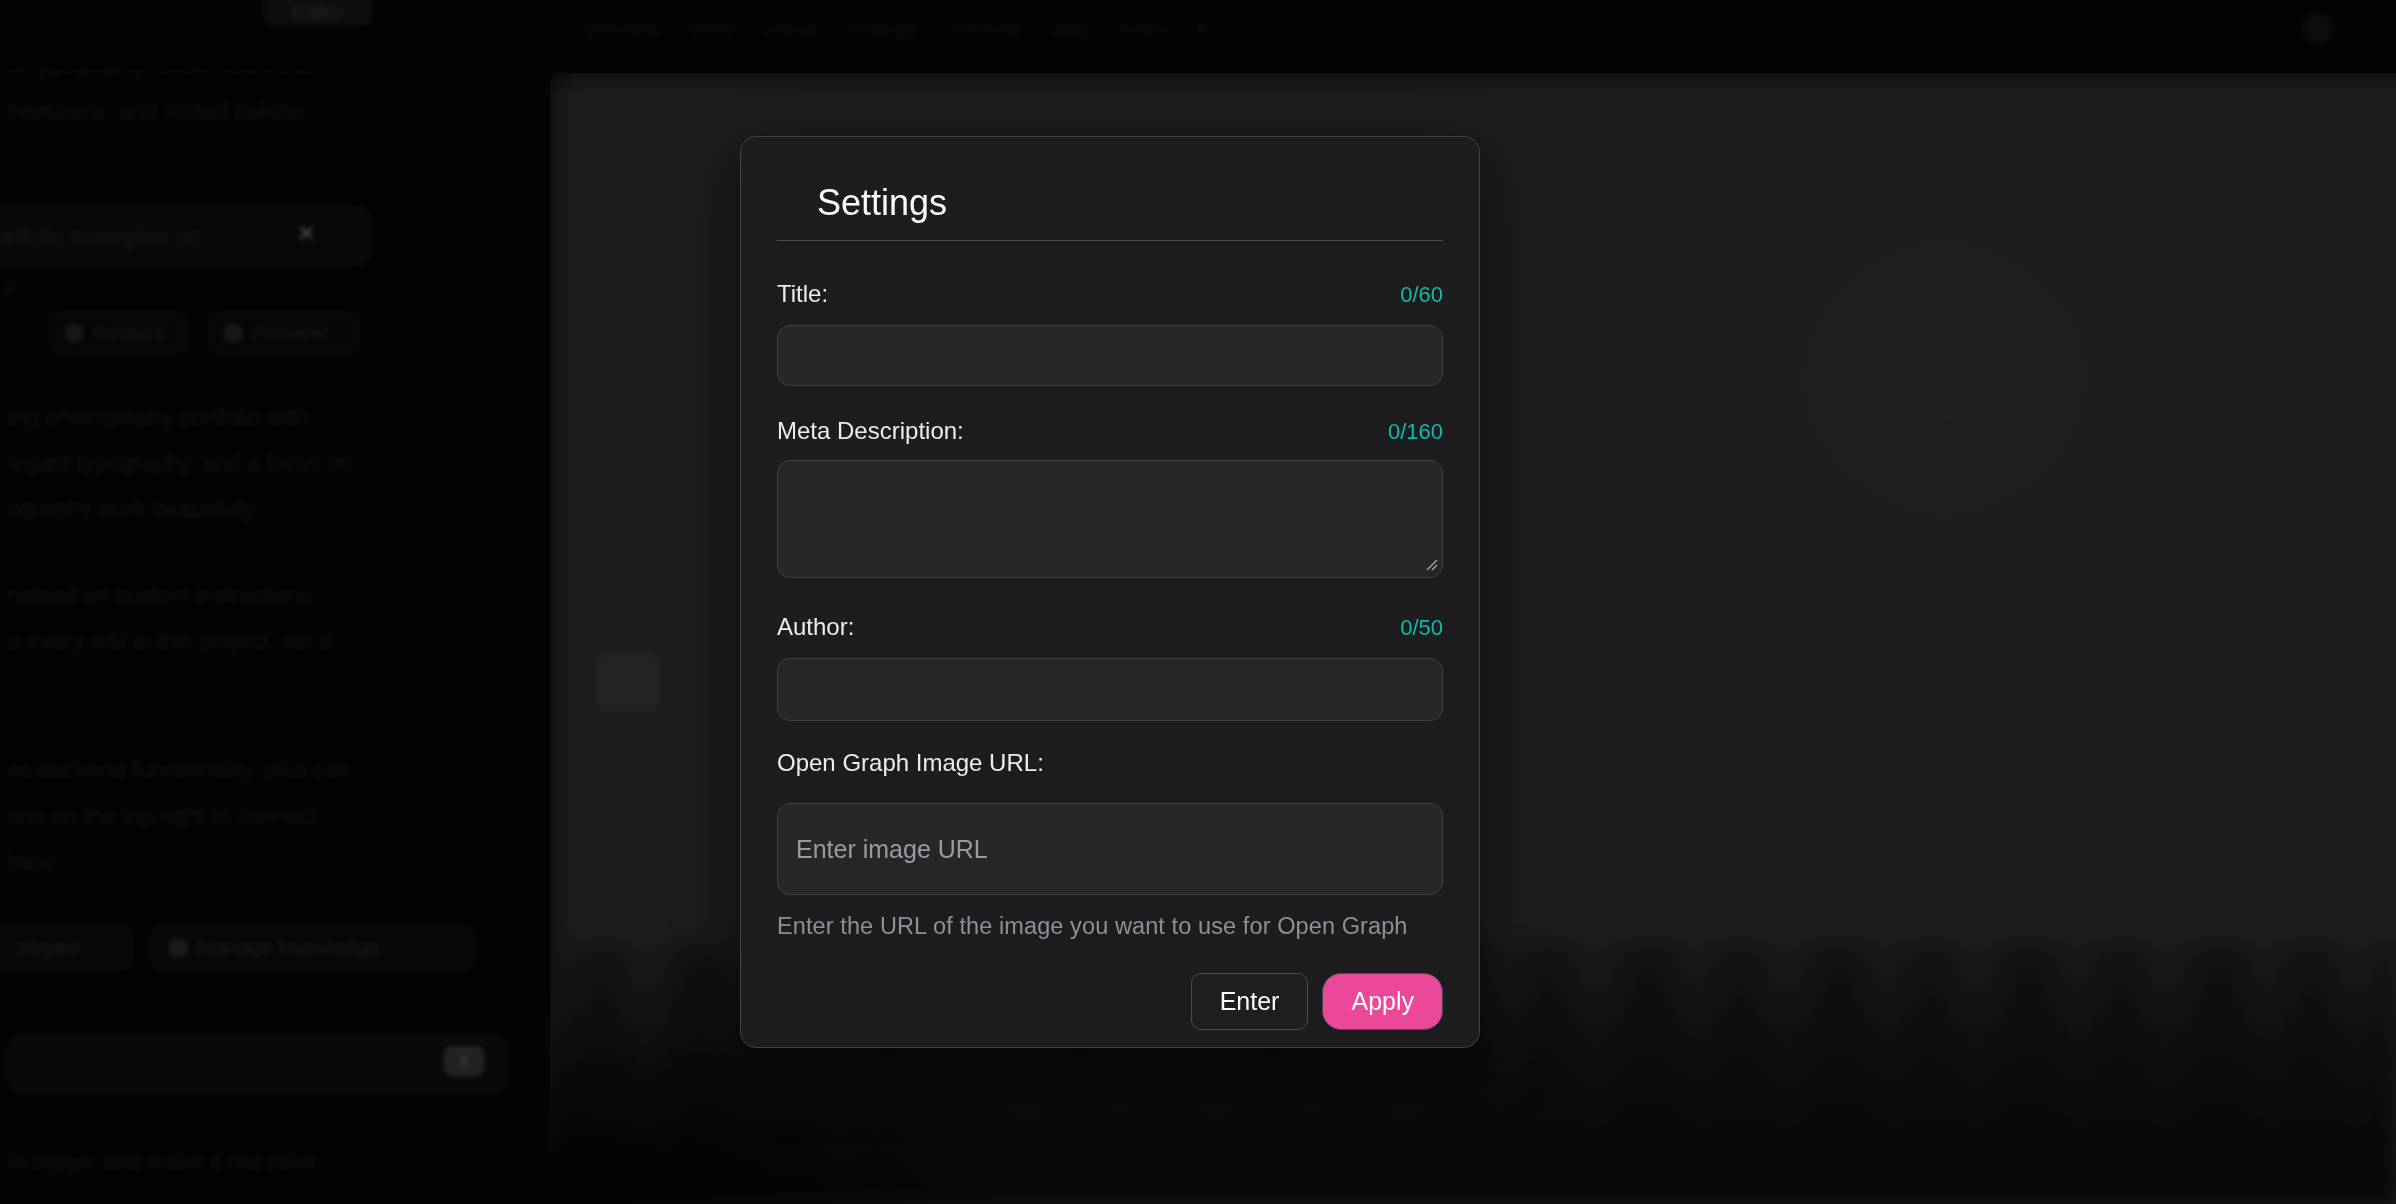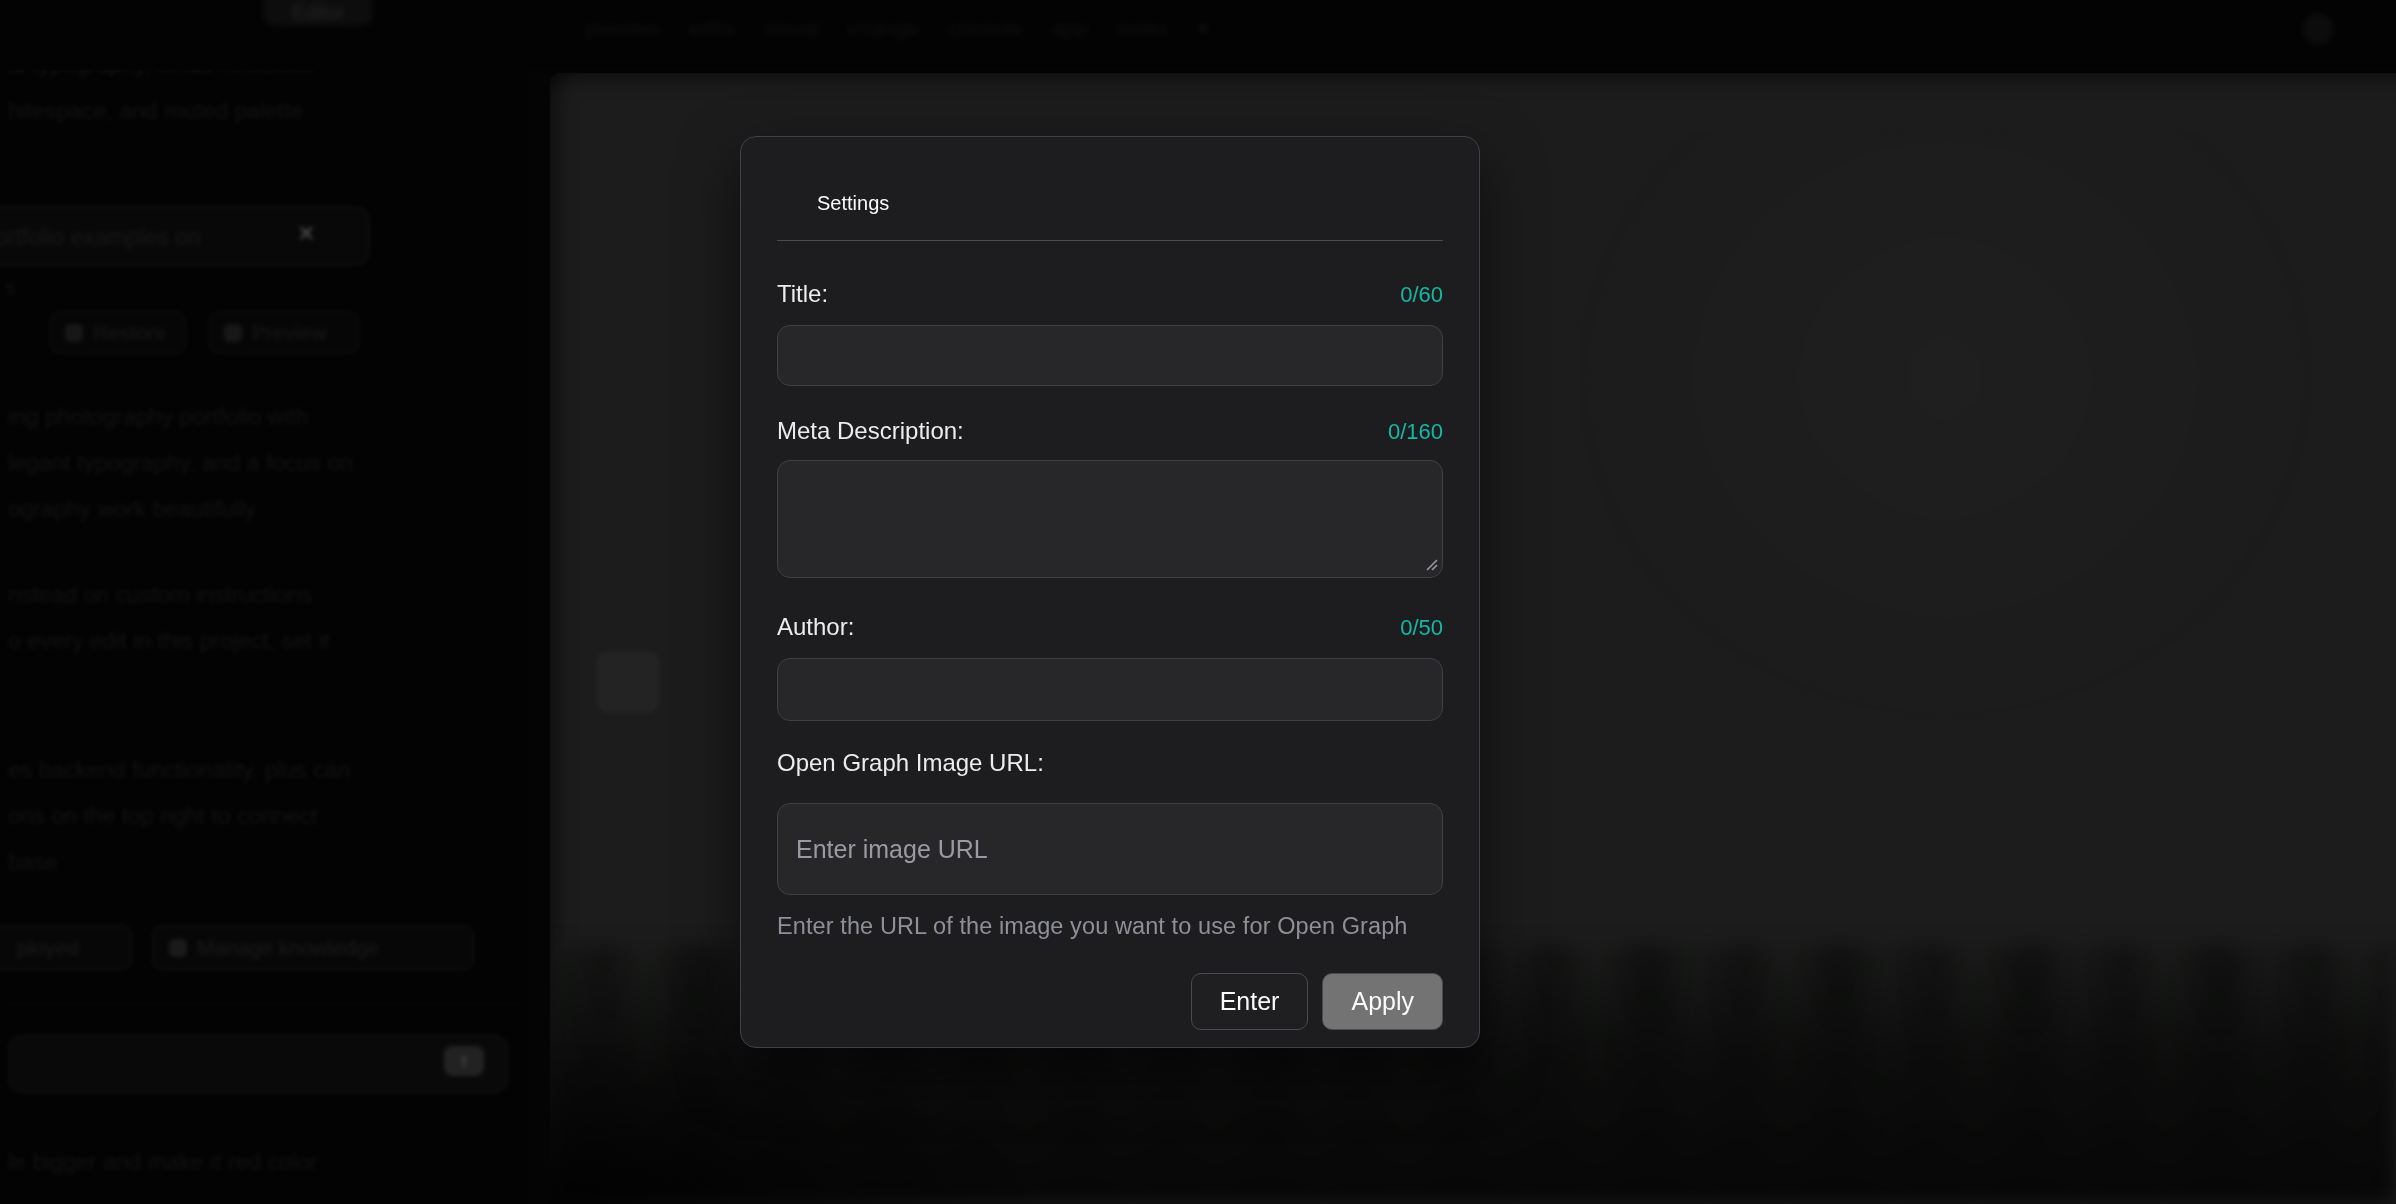--- a/index.html
+++ b/index.html
@@ -57,21 +57,21 @@
                   rgba(22,26,22,0.40) 0px, rgba(8,10,8,0.55) 55px,
                   rgba(26,30,24,0.30) 95px, rgba(6,8,6,0.60) 150px, rgba(18,22,18,0.35) 190px);
               filter: blur(9px); }
   .treeline-vignette { position: absolute; left: 0; bottom: 0; width: 520px; height: 170px;
               background: radial-gradient(ellipse at 0% 100%, rgba(0,0,0,0.8), transparent 70%); }
 
   
   .modal { position: absolute; left: 740px; top: 136px; width: 740px; height: 912px;
            background: #1d1d1f; border: 1.5px solid #414147; border-radius: 16px;
            box-shadow: 0 24px 60px rgba(0,0,0,0.55); padding: 0 36px; color: #e9e9eb; }
-  .modal h2 { margin: 50px 0 0 40px; font-size: 20px; font-weight: 500; line-height: 32px; color: #fafafa; }
+  .modal h2 { margin: 50px 0 0 40px; font-size: 36px; font-weight: 500; line-height: 32px; color: #fafafa; }
   .modal .divider { margin-top: 21px; height: 1px; background: #4a4a50; border: none; }
   .field-row { display: flex; justify-content: space-between; align-items: flex-end; height: 30px; }
   .field-row .label { font-size: 24px; color: #ececee; line-height: 30px; text-align: right; }
   .field-row .counter { font-size: 22px; color: #14b8a6; line-height: 28px; }
   .row-title { margin-top: 38px; }
   .row-meta { margin-top: 30px; }
   .row-author { margin-top: 34px; }
   .row-og { margin-top: 27px; }
   .tb { width: 100%; background: #27272a; border: 1px solid #3f3f46; border-radius: 13px;
         color: #ececee; font-size: 24px; font-family: "Liberation Sans", sans-serif; padding: 0 18px; outline: none; }
@@ -80,21 +80,21 @@
   .input-meta { height: 118px; resize: none; padding-top: 14px; display: block; }
   .resize-grip { position: absolute; right: 5px; bottom: 7px; pointer-events: none; }
   .input-author { margin-top: 16px; height: 63px; }
   .input-og { margin-top: 25px; height: 92px; font-size: 25px; }
   .input-og::placeholder, .tb::placeholder { color: #9a9aa3; opacity: 1; }
   .helper { margin-top: 18px; font-size: 23.5px; line-height: 26px; color: #8f8f99; letter-spacing: 0.1px; }
   .btn-row { margin-top: 34px; display: flex; justify-content: flex-end; gap: 14px; }
   .btn { height: 57px; border-radius: 10px; font-size: 25px; font-family: "Liberation Sans", sans-serif;
          color: #fafafa; padding: 0 28px; border: 1px solid #4a4a52; cursor: pointer; }
   .btn-cancel { background: #1f1f22; }
-  .btn-apply { background: #737373; }
+  .btn-apply { background: #ec4899; border-radius: 19px; }
 </style>
 </head>
 <body>
 
 <div class="backdrop">
 
   <div class="sidebar">
     <div class="sidebar-blur">
       <div class="dimtext" style="left:8px; top:50px;">al typography, email newslette</div>
       <div class="dimtext" style="left:8px; top:96px;">hitespace, and muted palette</div>

